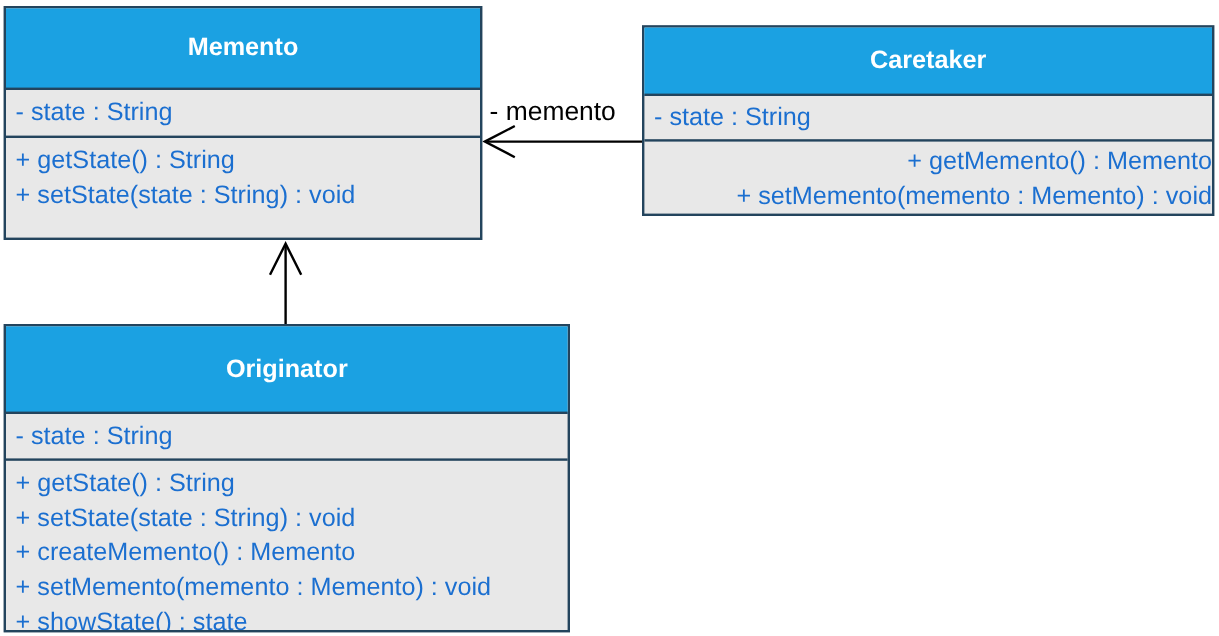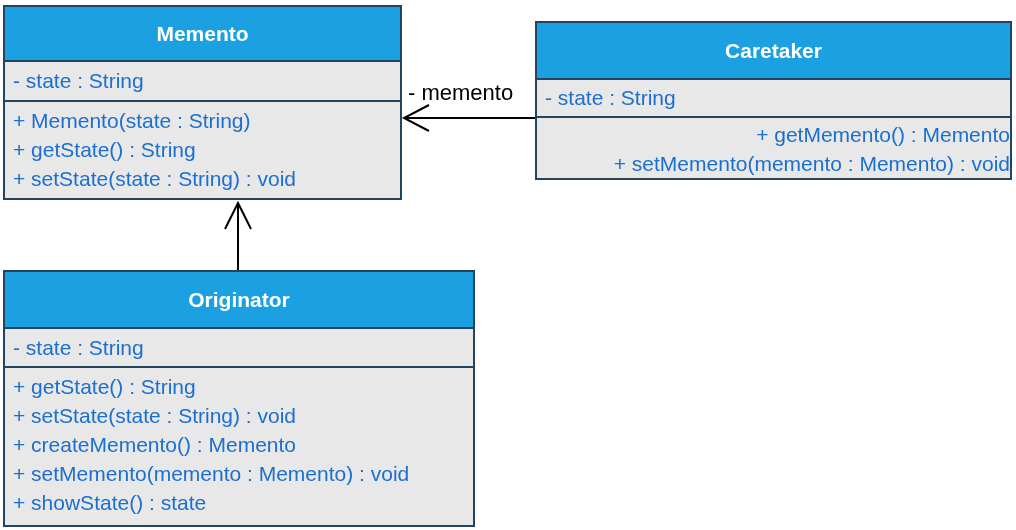--- a/index.html
+++ b/index.html
@@ -45,30 +45,30 @@
     flex: 1 1 auto;
     padding: 4px 0 0 8px;
     font-size: 21px;
     color: #1B6FD0;
     overflow: hidden;
   }
   .uml-methods .member { line-height: 29px; white-space: nowrap; }
 
   
   #class-memento    { left: 3px;   top: 5px;   width: 399px; height: 195px; }
-  #class-memento .uml-header    { height: 55px; }
+  #class-memento .uml-header    { height: 68px; }
   #class-memento .uml-attrs     { height: 40px; }
 
   #class-caretaker  { left: 535px; top: 21px;  width: 477px; height: 159px; text-align: right; }
   #class-caretaker .uml-header  { height: 57px; }
   #class-caretaker .uml-attrs   { height: 38px; }
   #class-caretaker .uml-methods { padding-top: 2px; }
 
   #class-originator { left: 3px;  top: 270px; width: 472px; height: 257px; }
-  #class-originator .uml-header { height: 57px; }
+  #class-originator .uml-header { height: 73px; }
   #class-originator .uml-attrs  { height: 39px; }
 
   .edges {
     position: absolute;
     left: 0; top: 0;
     width: 1016px; height: 530px;
     pointer-events: none;
   }
   .edges path { stroke: #000000; stroke-width: 2; fill: none; }
 
@@ -102,21 +102,20 @@
   </svg>
 
   <div class="edge-label">- memento</div>
 
   <div class="uml-class" id="class-memento">
     <div class="uml-header">Memento</div>
     <div class="uml-attrs">
       <div class="member">- state : String</div>
     </div>
     <div class="uml-methods">
-      <div class="member">+ Memento(state : String)</div>
       <div class="member">+ getState() : String</div>
       <div class="member">+ setState(state : String) : void</div>
     </div>
   </div>
 
   <div class="uml-class" id="class-caretaker">
     <div class="uml-header">Caretaker</div>
     <div class="uml-attrs">
       <div class="member">- state : String</div>
     </div>

